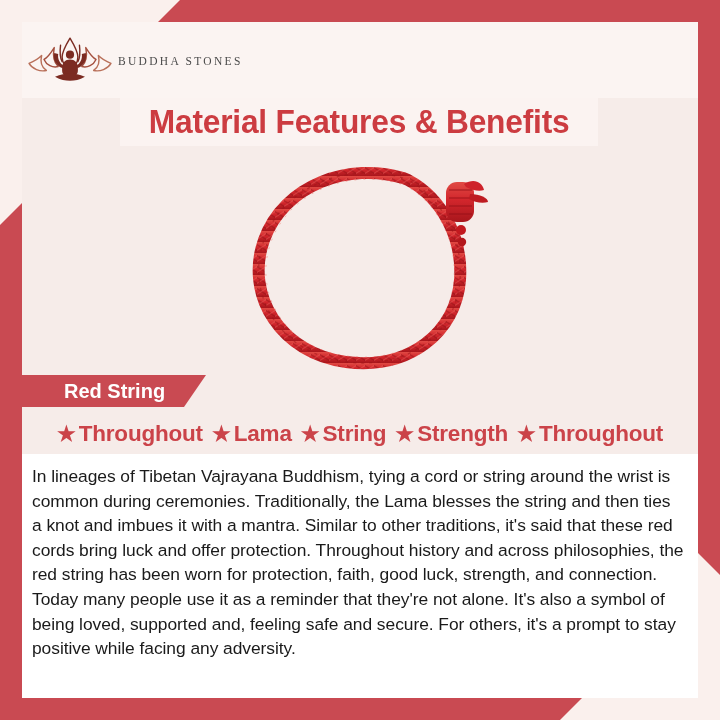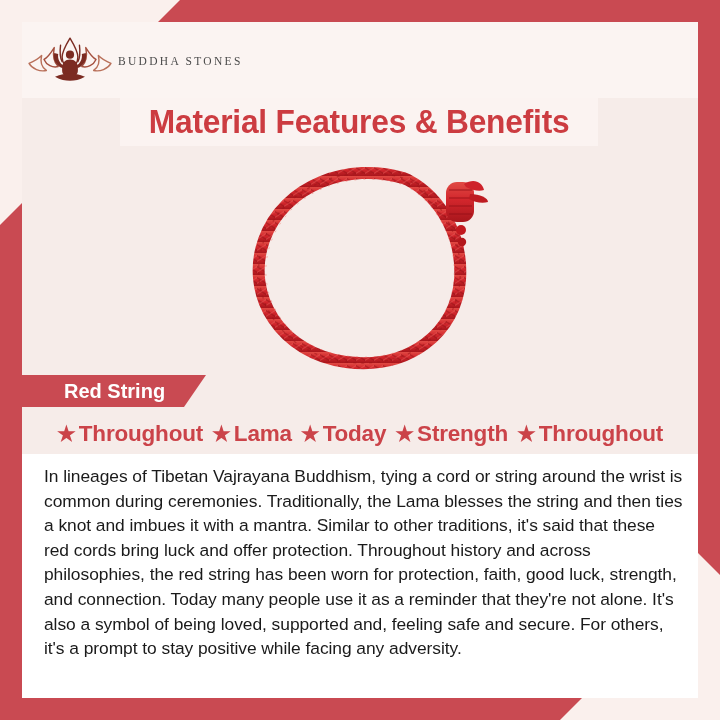--- a/index.html
+++ b/index.html
@@ -138,21 +138,20 @@
     background:#FFFFFF;
     padding:10px 14px 0 10px;
   }
   .copy-text {
     font-family:"Liberation Sans Narrow","Liberation Sans", sans-serif;
     font-size:17.4px;
     line-height:24.6px;
     color:#1a1a1a;
     text-align:left;
     letter-spacing:-0.05px;
-    margin-left:12px;
   }
 </style>
 </head>
 <body>
 
 <div class="infographic">
 
   <div class="band band-top"></div>
   <div class="band band-right"></div>
   <div class="band band-bottom"></div>
@@ -243,21 +242,21 @@
       <div class="benefit">
         <span class="star">★</span>
         <span class="blabel">Throughout</span>
       </div>
       <div class="benefit">
         <span class="star">★</span>
         <span class="blabel">Lama</span>
       </div>
       <div class="benefit">
         <span class="star">★</span>
-        <span class="blabel">Today</span>
+        <span class="blabel">String</span>
       </div>
       <div class="benefit">
         <span class="star">★</span>
         <span class="blabel">Strength</span>
       </div>
       <div class="benefit">
         <span class="star">★</span>
         <span class="blabel">Throughout</span>
       </div>
     </div>

